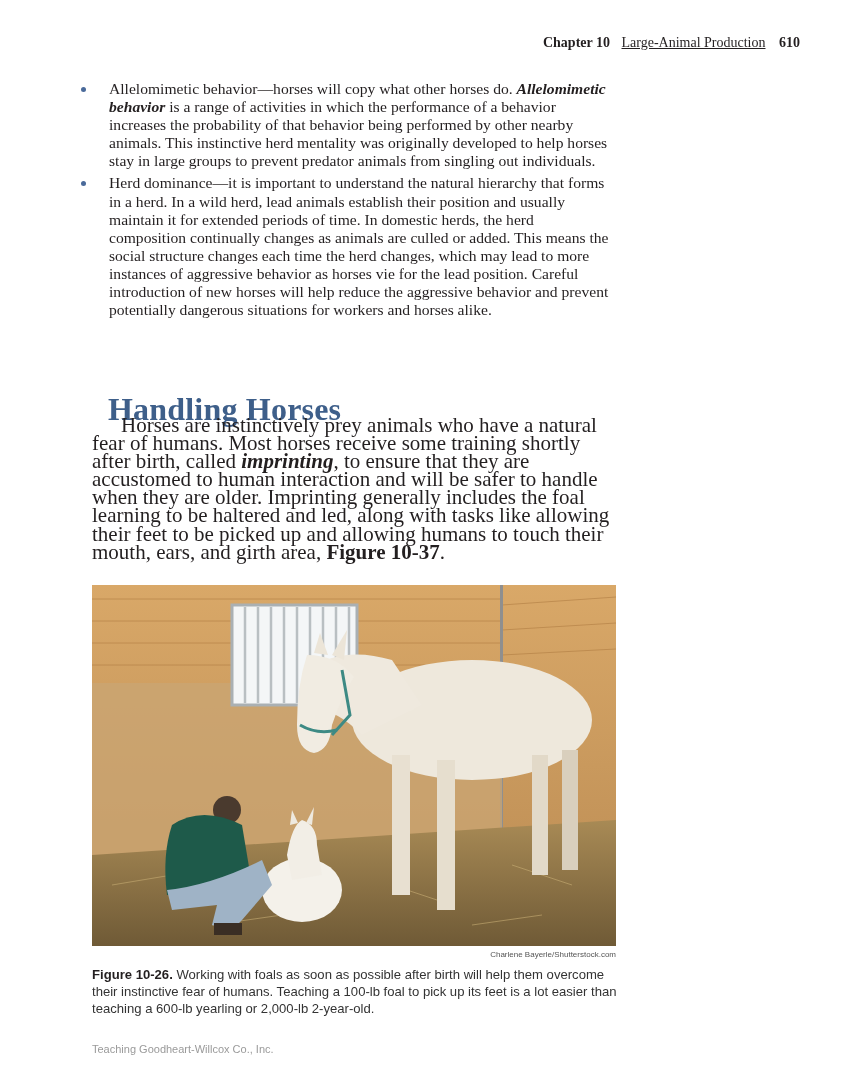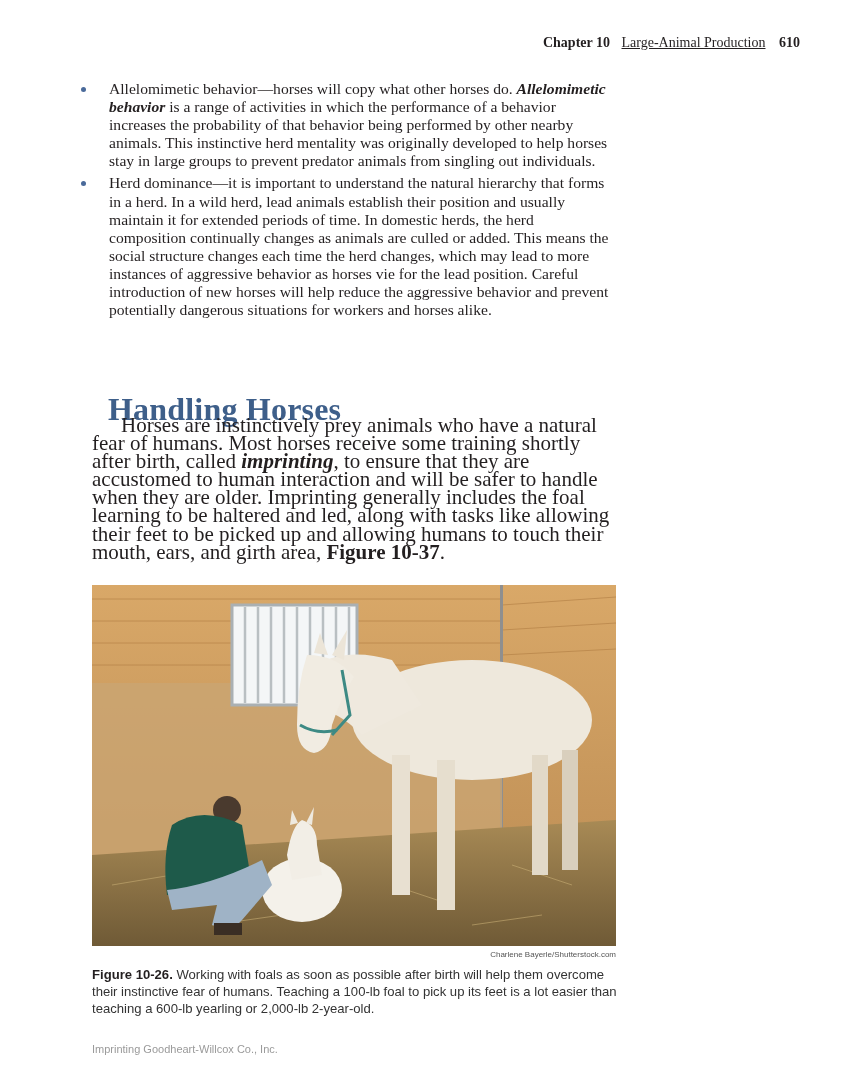--- a/index.html
+++ b/index.html
@@ -132,13 +132,13 @@
     <path d="M80 240 Q110 220 150 240 L160 300 L75 310 Q70 270 80 240 Z" fill="#1e5a4a"></path>
     <path d="M75 305 Q120 300 170 275 L180 300 L150 335 L140 345 L120 340 L125 320 L80 325 Z" fill="#9fb3c6"></path>
     <rect x="122" y="338" width="28" height="12" fill="#3a2e24"></rect>
   </svg>
 </div>
 
 <div class="credit sans">Charlene Bayerle/Shutterstock.com</div>
 
 <p class="caption sans"><span class="fig-label">Figure 10-26.</span><span> Working with foals as soon as possible after birth will help them overcome their instinctive fear of humans. Teaching a 100-lb foal to pick up its feet is a lot easier than teaching a 600-lb yearling or 2,000-lb 2-year-old.</span></p>
 
-<div class="copyright sans">Imprinting Goodheart-Willcox Co., Inc.</div>
+<div class="copyright sans">Teaching Goodheart-Willcox Co., Inc.</div>
 
 </body></html>

